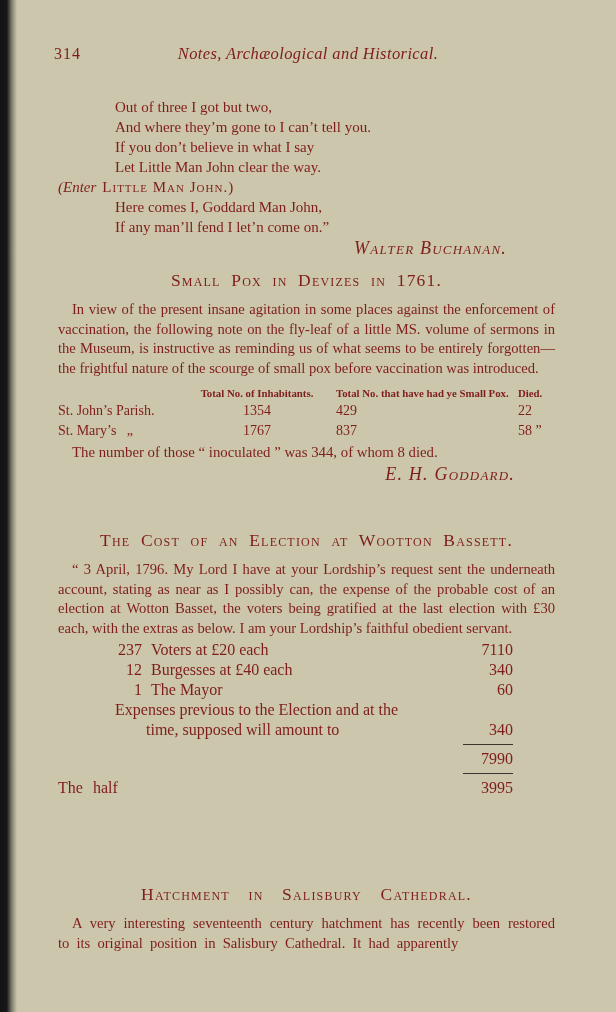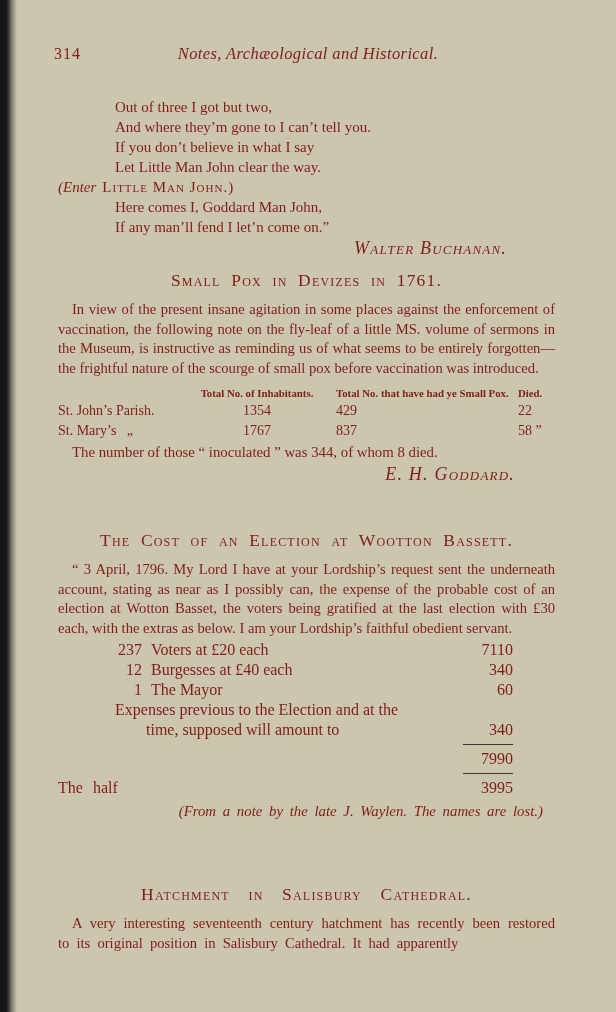--- a/index.html
+++ b/index.html
@@ -162,21 +162,20 @@
         <span class="acct-amt">7990</span>
       </div>
       <div class="rule-row">
           <span class="rule"></span>
         </div>
       <div class="half-row">
         <span class="half-label">The half</span>
         <span class="acct-amt">3995</span>
       </div>
     </div>
-    <div class="footnote">(From a note by the late J. Waylen.  The names are lost.)</div>
   </div>
 
   <div class="sec sec-hatchment">
     <h2 class="sec-heading heading-wide">Hatchment in Salisbury Cathedral.</h2>
     <p class="para para-wide">A very interesting seventeenth century hatchment has recently been restored to its original position in Salisbury Cathedral.  It had apparently</p>
   </div>
 
 </div>
 
 </body></html>

